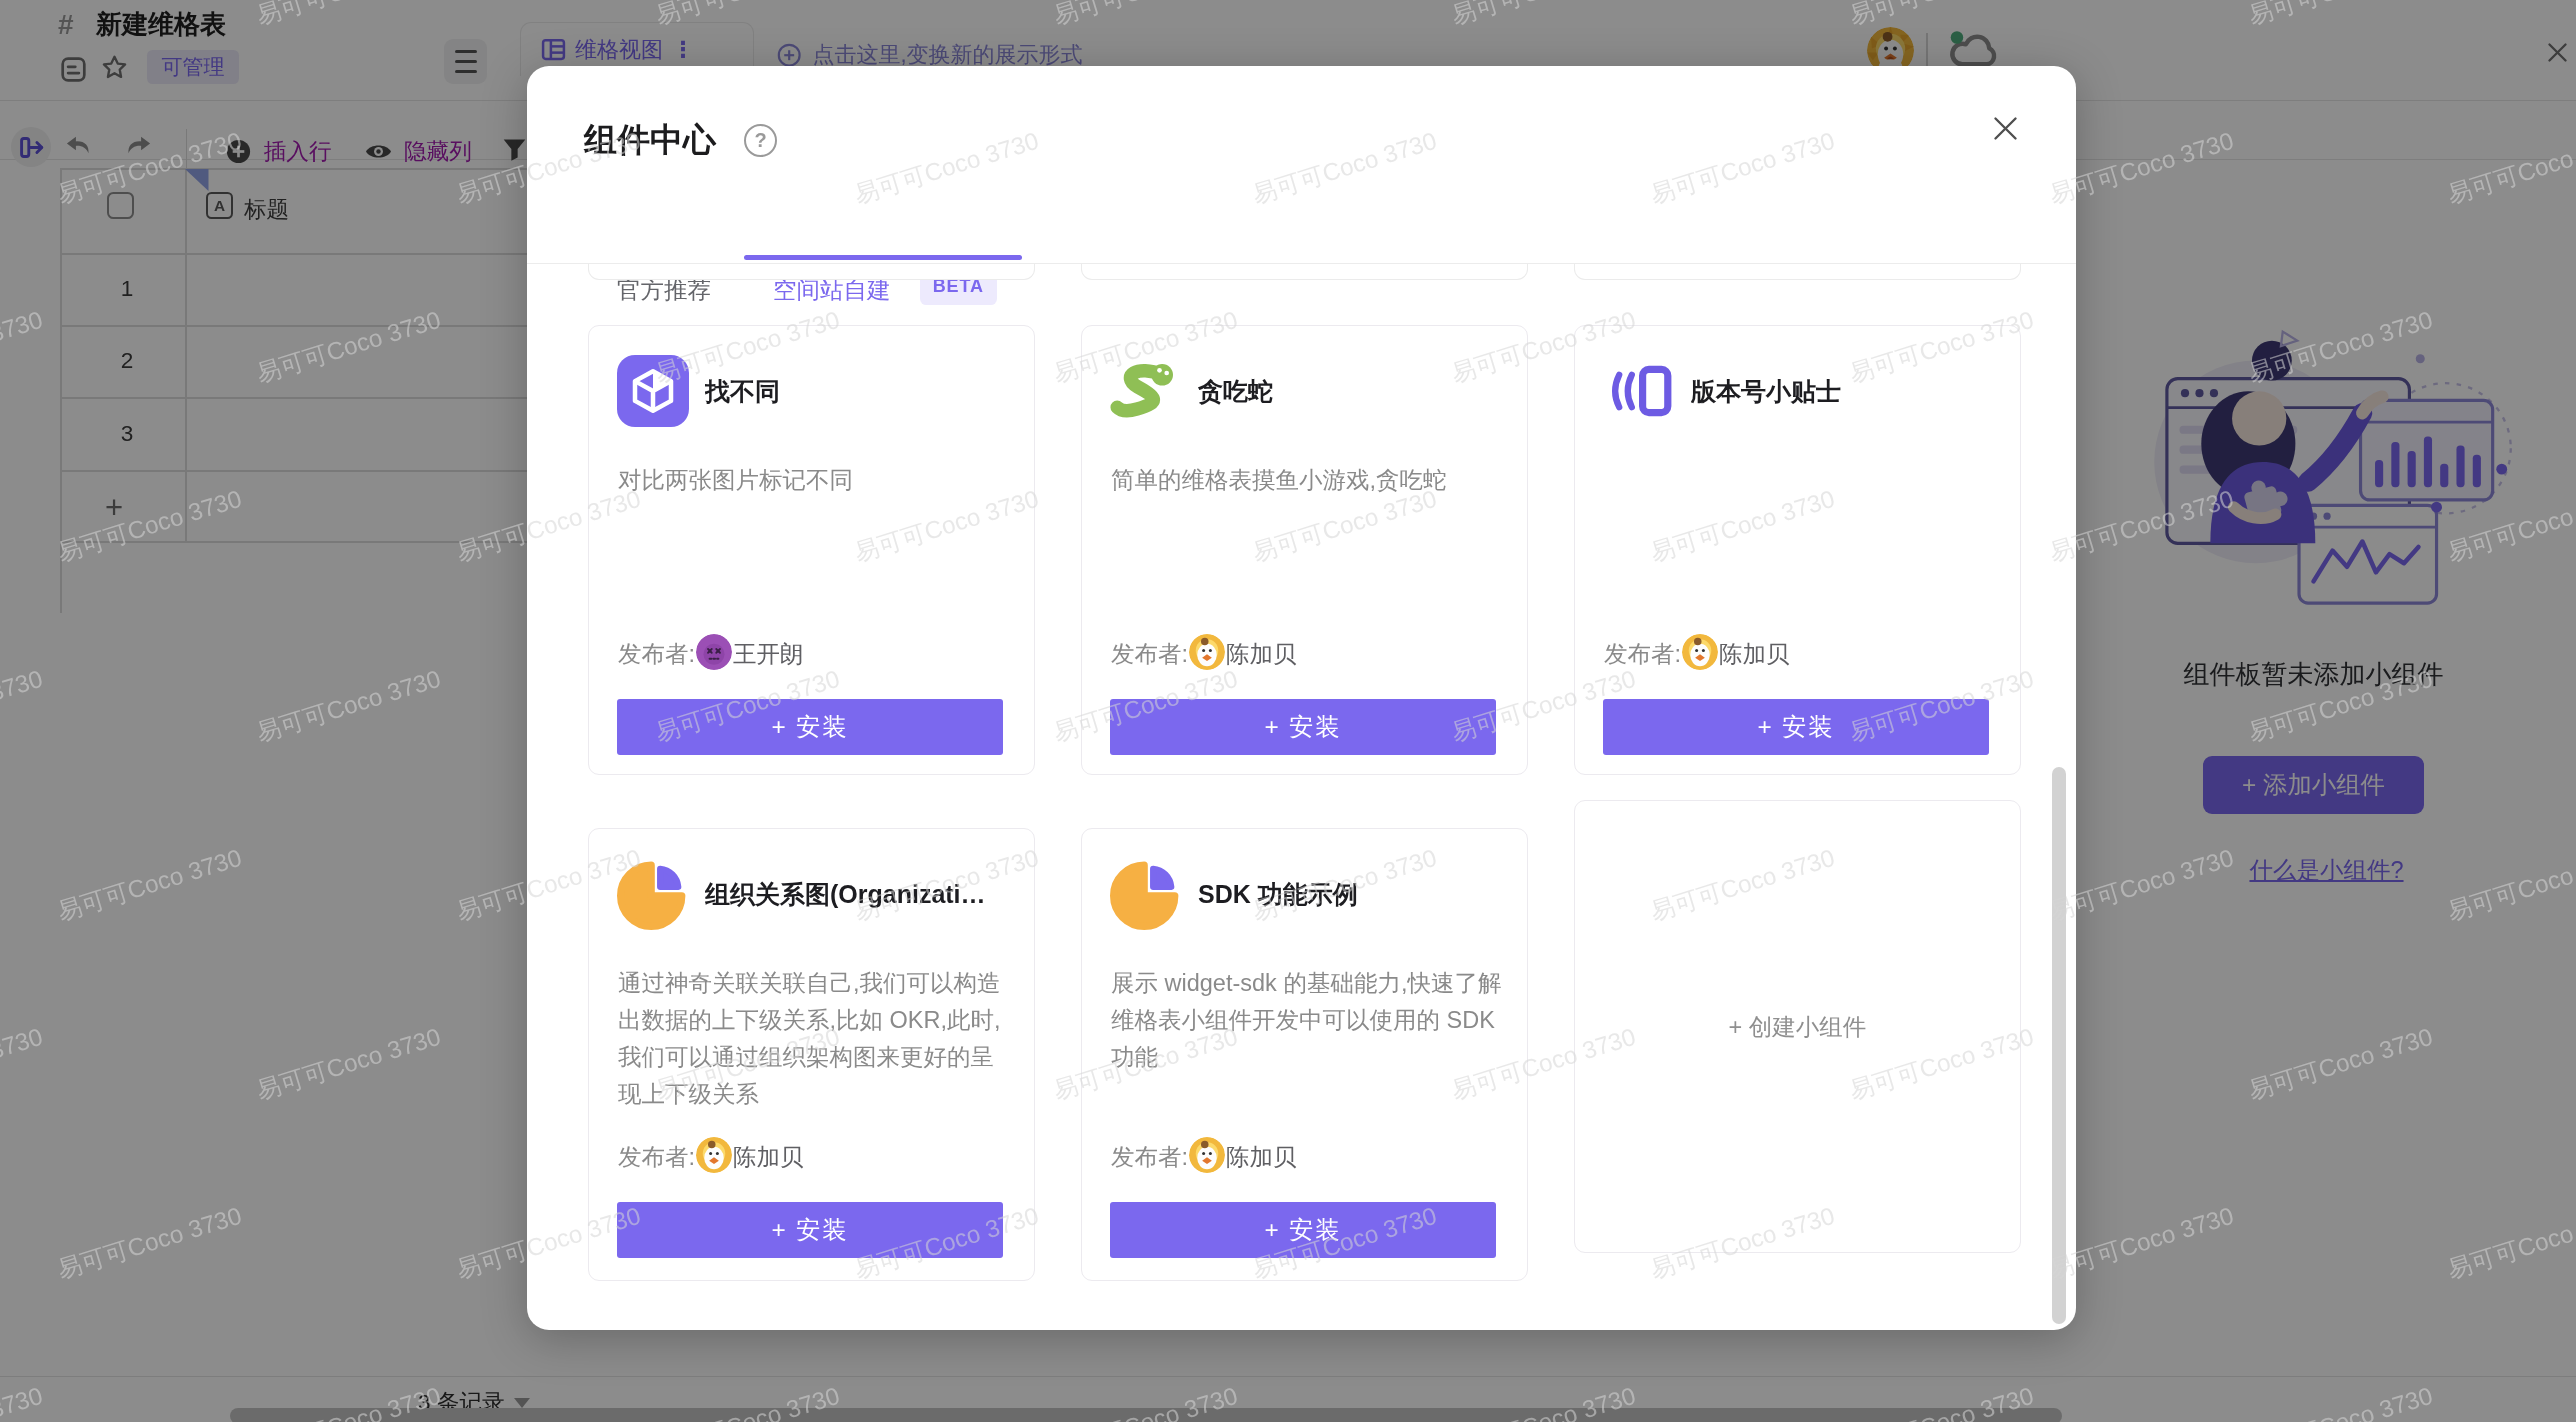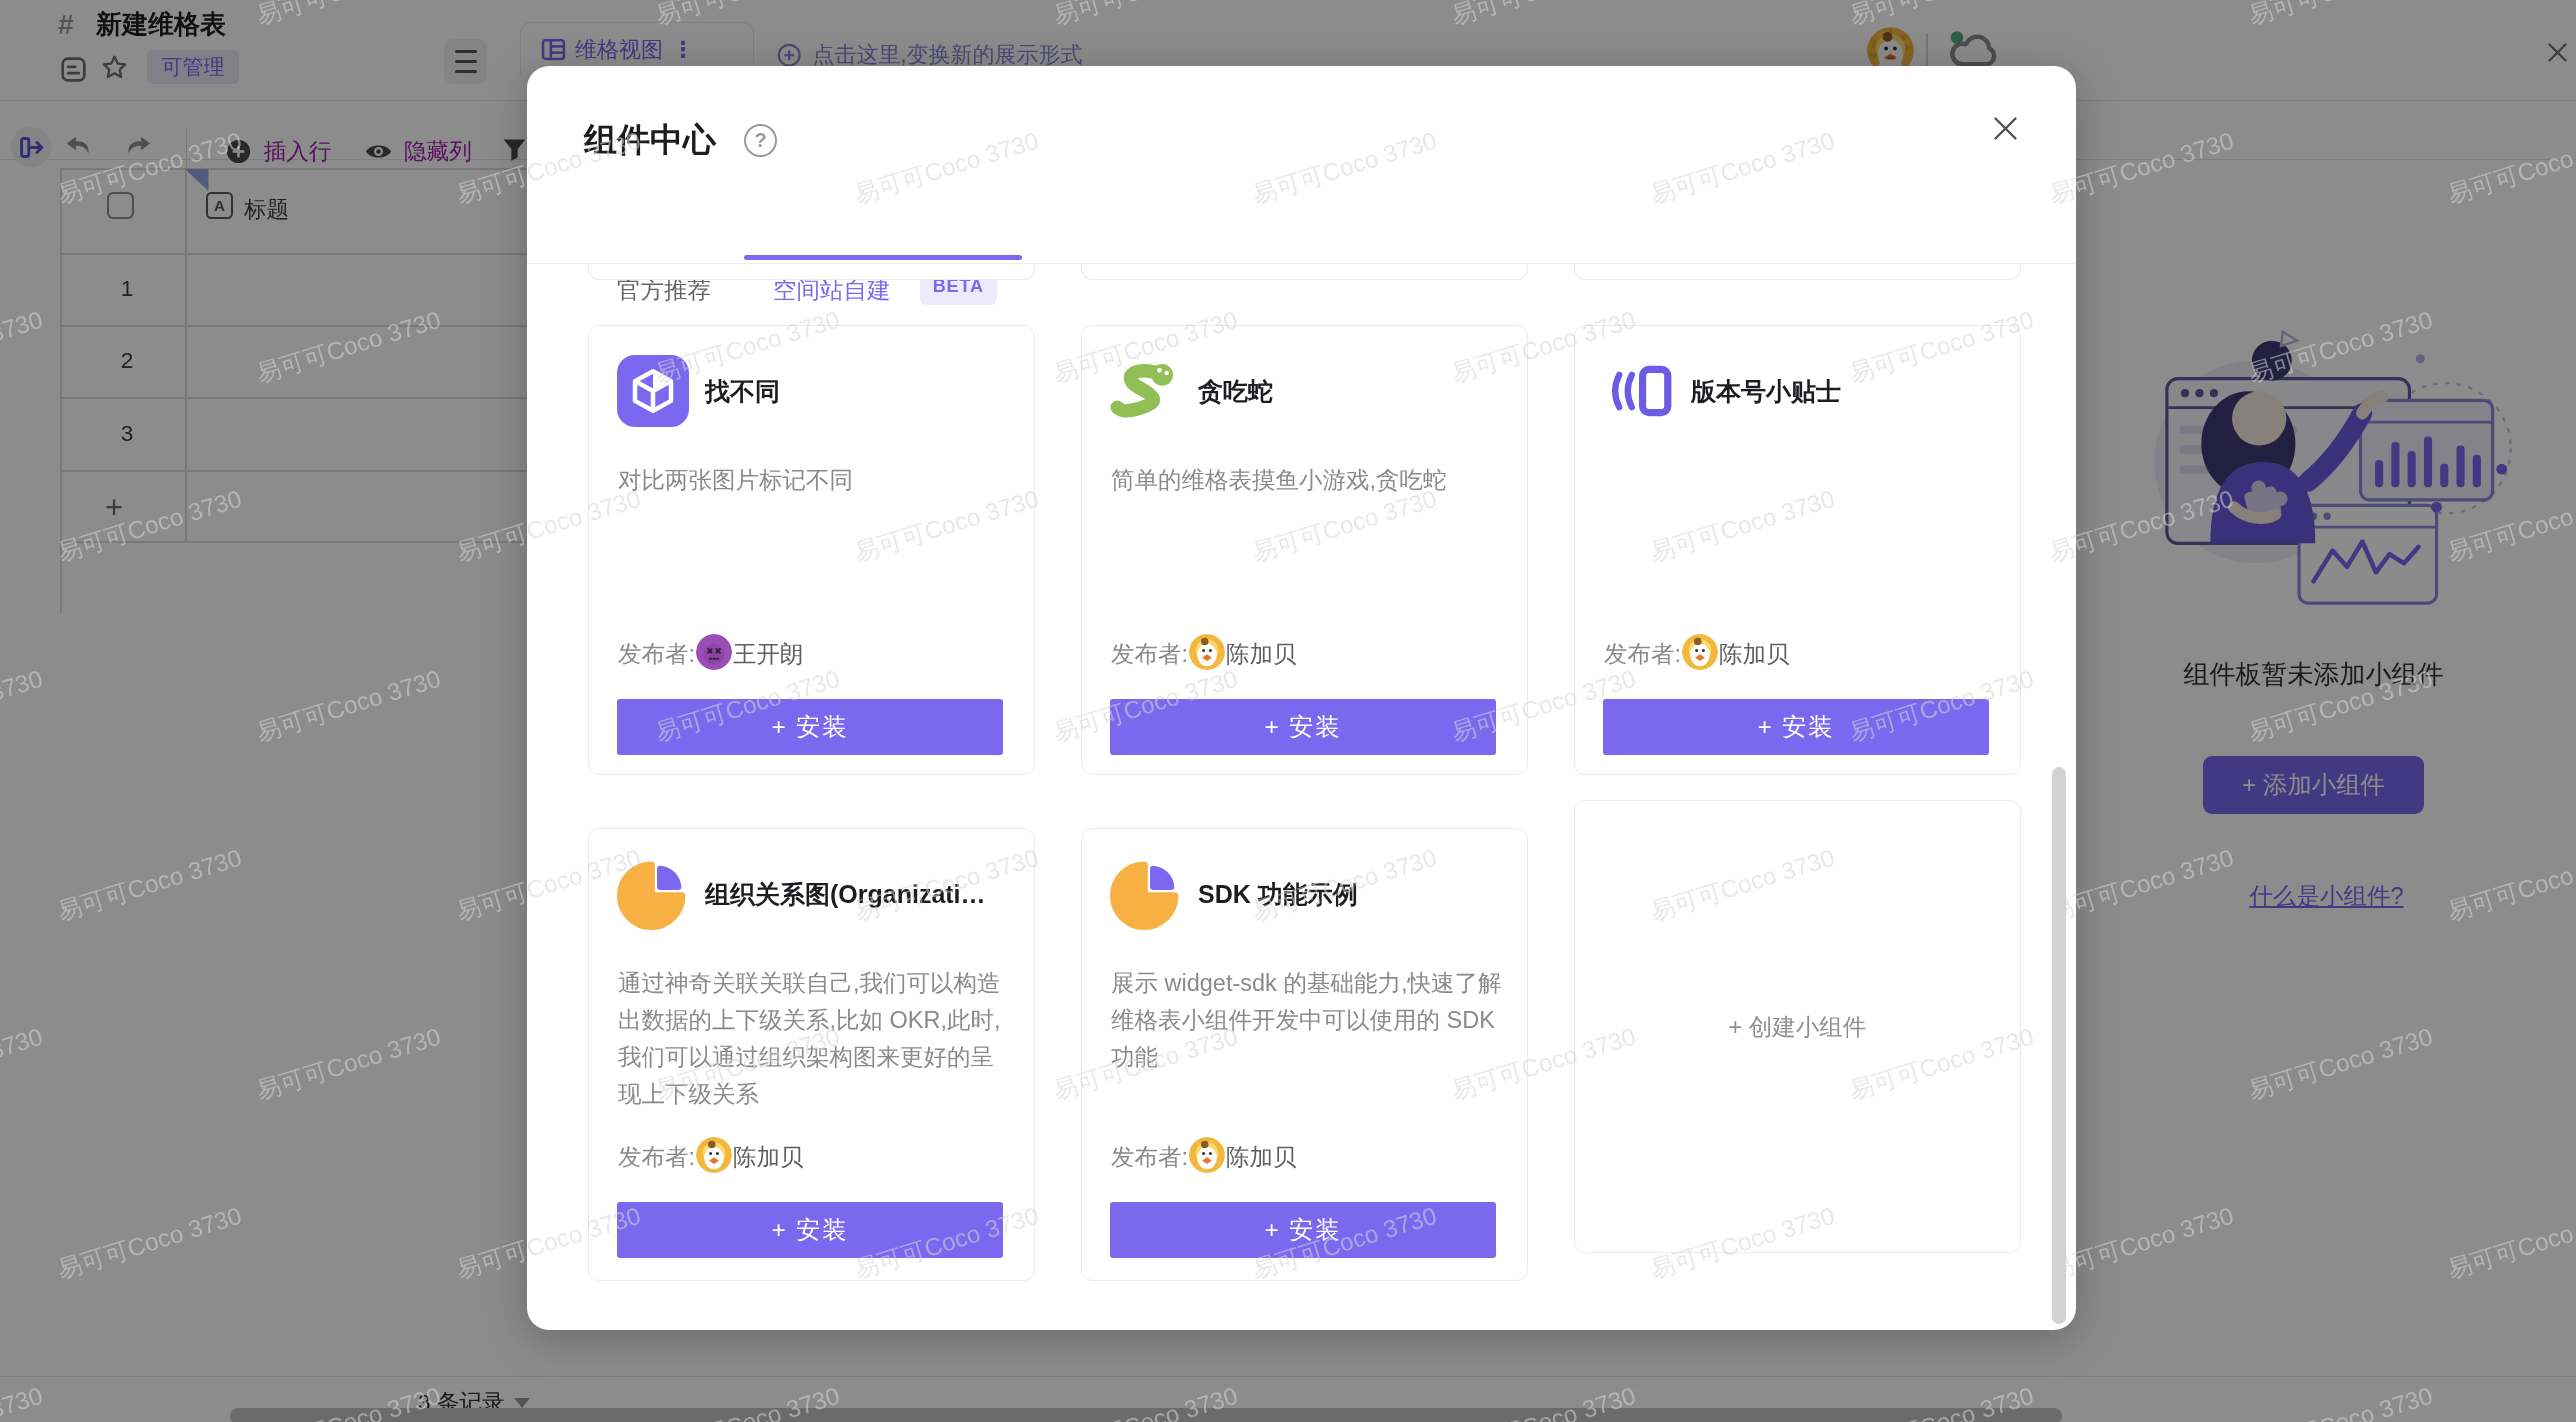--- a/index.html
+++ b/index.html
@@ -38,21 +38,21 @@
   .add-row{left:105px;top:490px;font-size:31px;color:#6d6d6d;font-weight:300;}
   .records{left:418px;top:1387px;display:flex;align-items:center;gap:9px;font-size:22.6px;color:#2e2e2e;}
   .caret-down{width:0;height:0;border-left:8.1px solid transparent;border-right:8.1px solid transparent;
               border-top:10px solid #9a9a9a;}
   .hscroll{left:230px;top:1408px;width:1832px;height:16.3px;border-radius:8.1px;background:#c4c4c4;}
   
   .panel-caption{left:2109px;top:657px;width:409px;text-align:center;font-size:26px;color:#303236;}
   .panel-add-btn{left:2203px;top:756px;width:221px;height:58px;background:#7B68EE;border:none;border-radius:9px;
                  color:#fff;font-size:24.4px;display:flex;align-items:center;justify-content:center;cursor:pointer;
                  font-family:inherit;}
-  .panel-link{left:2199px;top:880px;width:255px;text-align:center;font-size:23.5px;color:#7B68EE;
+  .panel-link{left:2199px;top:854px;width:255px;text-align:center;font-size:23.5px;color:#7B68EE;
               text-decoration:underline;cursor:pointer;}
   
   .avatar-top{left:1867px;top:27px;width:47px;height:47px;border-radius:50%;overflow:hidden;}
   .tr-divider{left:1926px;top:33px;height:40px;width:1.8px;background:#d6d6d6;position:absolute;}
   
   .overlay{left:0;top:0;width:2576px;height:1423px;background:rgba(0,0,0,0.45);z-index:5;}
   .modal{left:527px;top:66px;width:1549px;height:1264px;background:#fff;border-radius:22px;z-index:10;
          box-shadow:0 9px 45px rgba(0,0,0,0.25);}
   .modal-title{left:57px;top:52px;font-size:33px;font-weight:600;color:#1c1c1e;}
   .help-circle{left:217px;top:58px;width:33px;height:33px;border:2.7px solid #9a9a9a;border-radius:50%;box-sizing:border-box;

